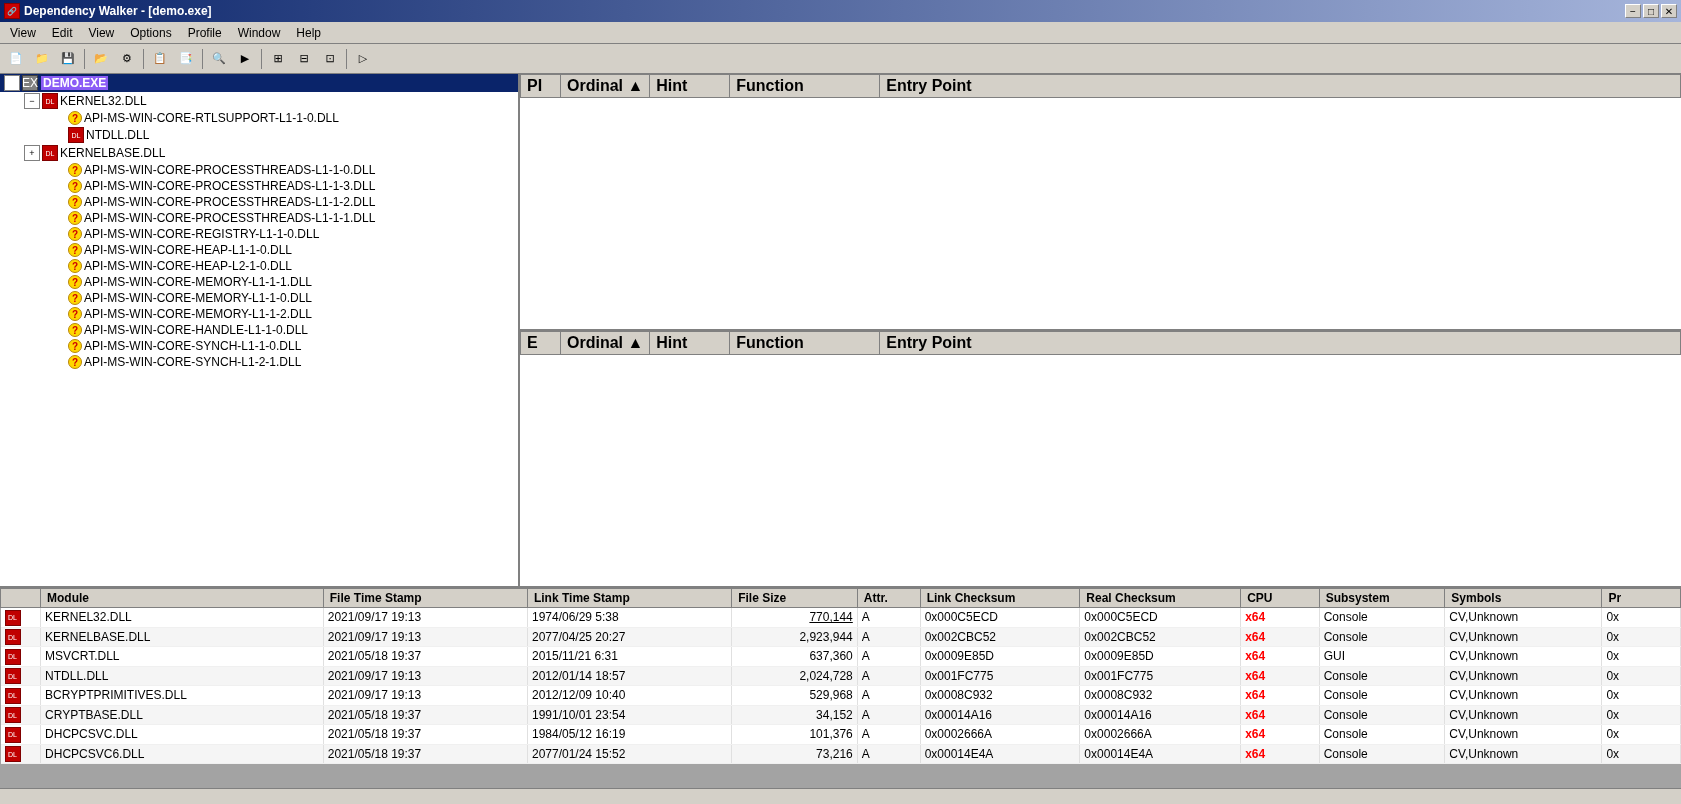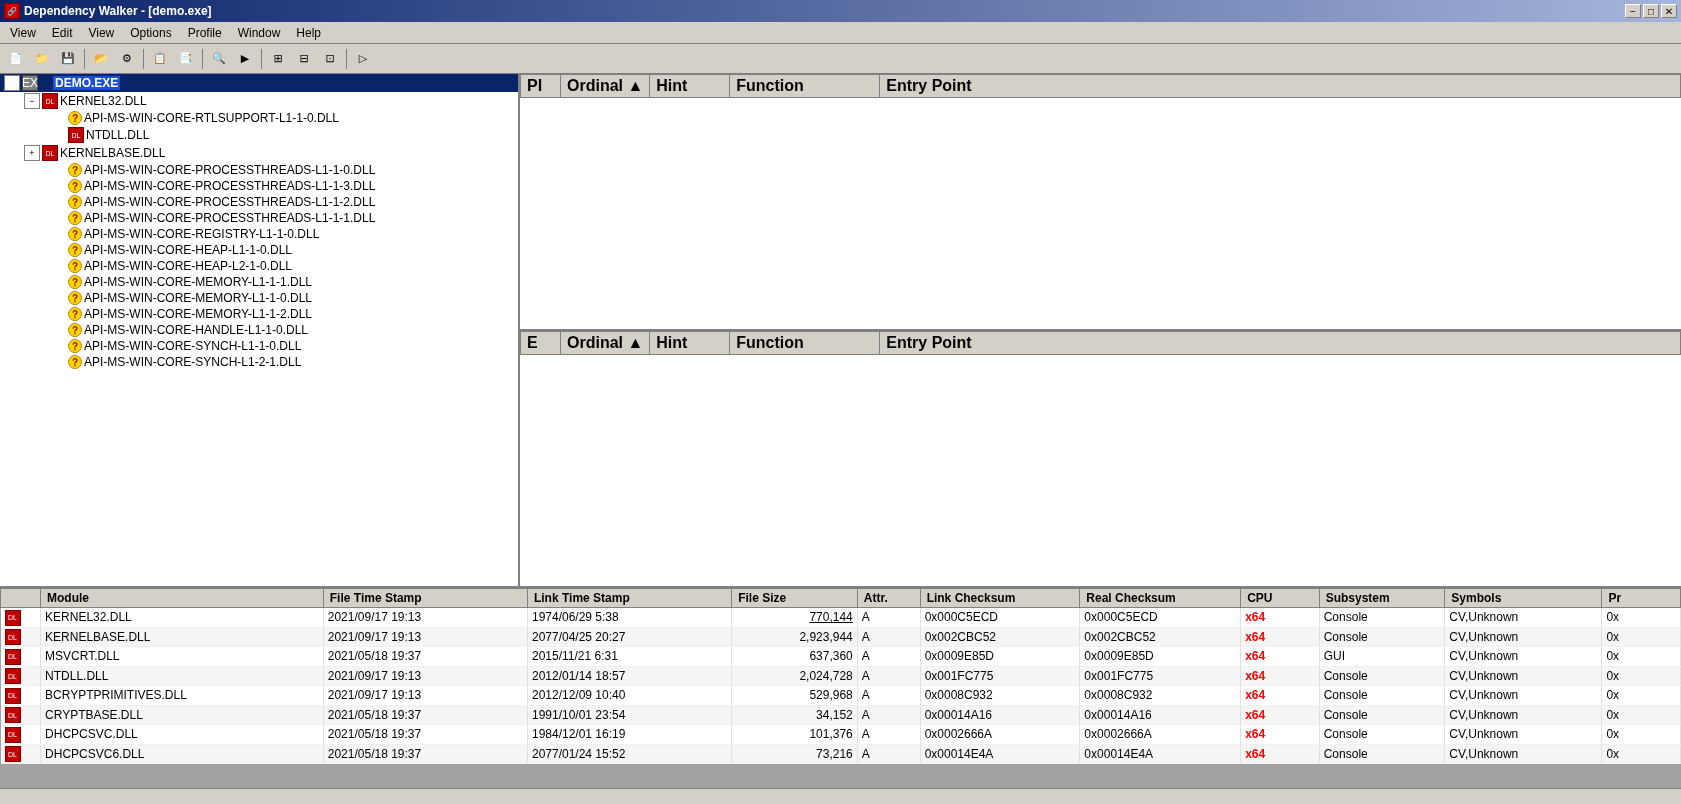--- a/index.html
+++ b/index.html
@@ -208,21 +208,21 @@
 
 <div class="main-container">
 
   <div class="top-section">
 
     <div class="tree-panel">
 
       <div class="tree-item selected" style="padding-left: 4px;">
         <span class="tree-expand">−</span>
         <span style="display:inline-flex;align-items:center;justify-content:center;width:16px;height:16px;background:#808080;border:1px solid #404040;margin-right:3px;font-size:12px;color:white;">EX</span>
-        <span style="font-weight:bold;color:white;background:#1d4ed8;padding:0 2px;margin-left:12px;">DEMO.EXE</span>
+        <span style="font-weight:bold;color:white;background:#8b5cf6;padding:0 2px;">DEMO.EXE</span>
       </div>
 
       <div class="tree-item" style="padding-left: 24px;">
         <span class="tree-expand">−</span>
         <span class="icon-dll" style="font-size:7px;">DL</span>
         <span>KERNEL32.DLL</span>
       </div>
 
       <div class="tree-item" style="padding-left: 52px;">
         <span class="tree-spacer"></span>
@@ -461,21 +461,21 @@
     <td>Console</td>
     <td>CV,Unknown</td>
     <td>0x</td>
   </tr>
           <tr>
     <td>
       <span style="width:16px;height:16px;background:#c00000;border:1px solid #800000;display:inline-flex;align-items:center;justify-content:center;font-size:7px;color:white;margin-right:1px;">DL</span>
     </td>
     <td>DHCPCSVC.DLL</td>
     <td>2021/05/18 19:37</td>
-    <td>1984/12/01 16:19</td>
+    <td>1984/05/12 16:19</td>
     <td style="text-align:right;">101,376</td>
     <td>A</td>
     <td>0x0002666A</td>
     <td>0x0002666A</td>
     <td class="cpu-red">x64</td>
     <td>Console</td>
     <td>CV,Unknown</td>
     <td>0x</td>
   </tr>
           <tr>

